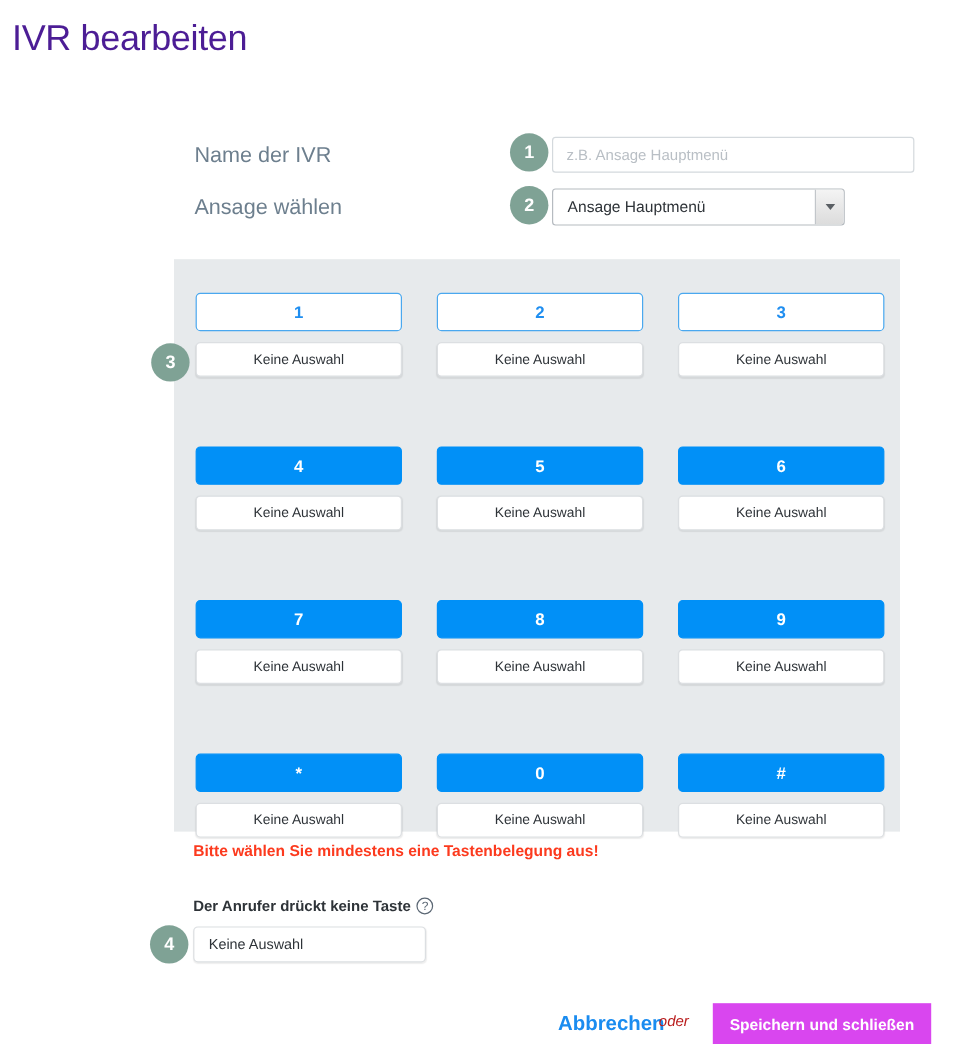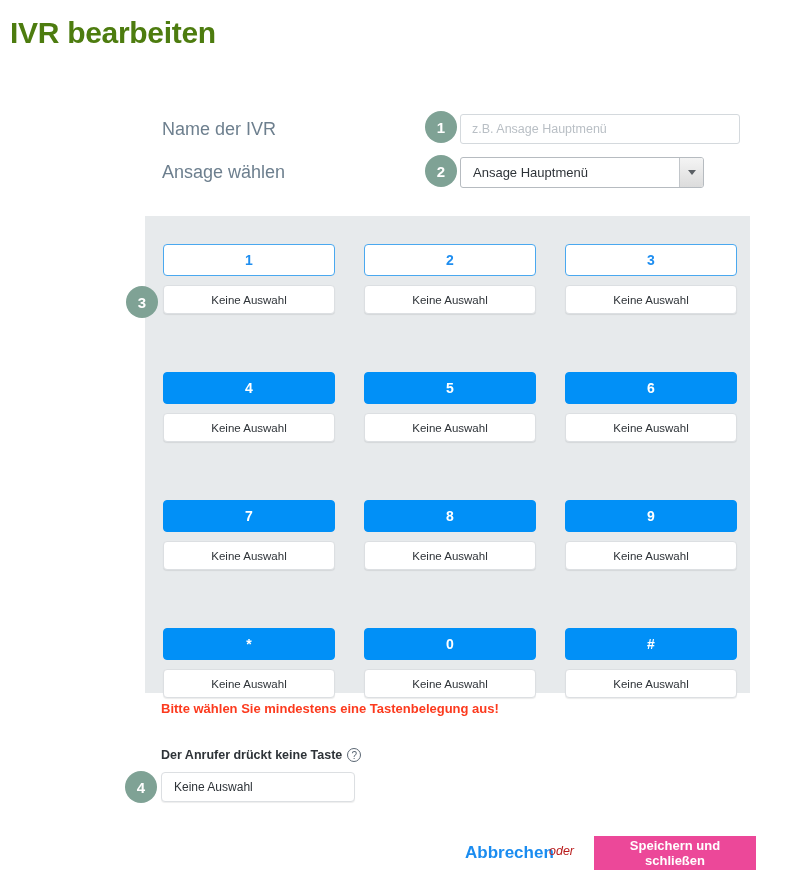--- a/index.html
+++ b/index.html
@@ -8,35 +8,35 @@
     width: 800px; height: 880px;
     background: #ffffff;
     font-family: "Liberation Sans", sans-serif;
     -webkit-font-smoothing: antialiased;
   }
   .page { position: relative; width: 800px; height: 880px; overflow: hidden; }
 
   
   .page-title {
     position: absolute; left: 10px; top: 16px;
-    font-size: 30px; font-weight: bold; color: #4d7c0f;
+    font-size: 30px; font-weight: normal; color: #4c1d95;
     letter-spacing: -0.3px;
   }
 
   
   .form-row { position: absolute; left: 0; width: 800px; height: 30px; }
   .form-row.r1 { top: 114px; }
   .form-row.r2 { top: 157px; }
   .form-label {
     position: absolute; left: 162px; top: 5px;
     font-size: 18px; color: #6d7f8e;
   }
   .text-input {
     position: absolute; left: 460px; top: 0;
-    width: 280px; height: 30px;
+    width: 302px; height: 30px;
     border: 1px solid #d4d9dd; border-radius: 3px;
     background: #fff; padding: 0 11px;
     font-size: 12.5px; color: #b9bfc5;
     font-family: "Liberation Sans", sans-serif;
     line-height: 28px;
   }
   .text-input::placeholder { color: #b9bfc5; }
 
   .select-wrap {
     position: absolute; left: 460px; top: 0;
@@ -141,22 +141,22 @@
     position: absolute; left: 465px; top: 7px;
     font-size: 17px; font-weight: bold; color: #1a8cf0;
     cursor: pointer; text-decoration: none;
   }
   .oder-text {
     position: absolute; left: 549px; top: 8px;
     font-size: 12.5px; font-style: italic; color: #b91c1c;
   }
   .save-btn {
     position: absolute; left: 594px; top: 0;
-    width: 162px; height: 34px;
-    background: #ec4899; color: #ffffff;
+    width: 182px; height: 34px;
+    background: #d946ef; color: #ffffff;
     font-size: 13px; font-weight: bold;
     display: flex; align-items: center; justify-content: center;
     border: none; cursor: pointer;
     font-family: "Liberation Sans", sans-serif;
   }
 </style>
 </head>
 <body>
 
 <div class="page">

